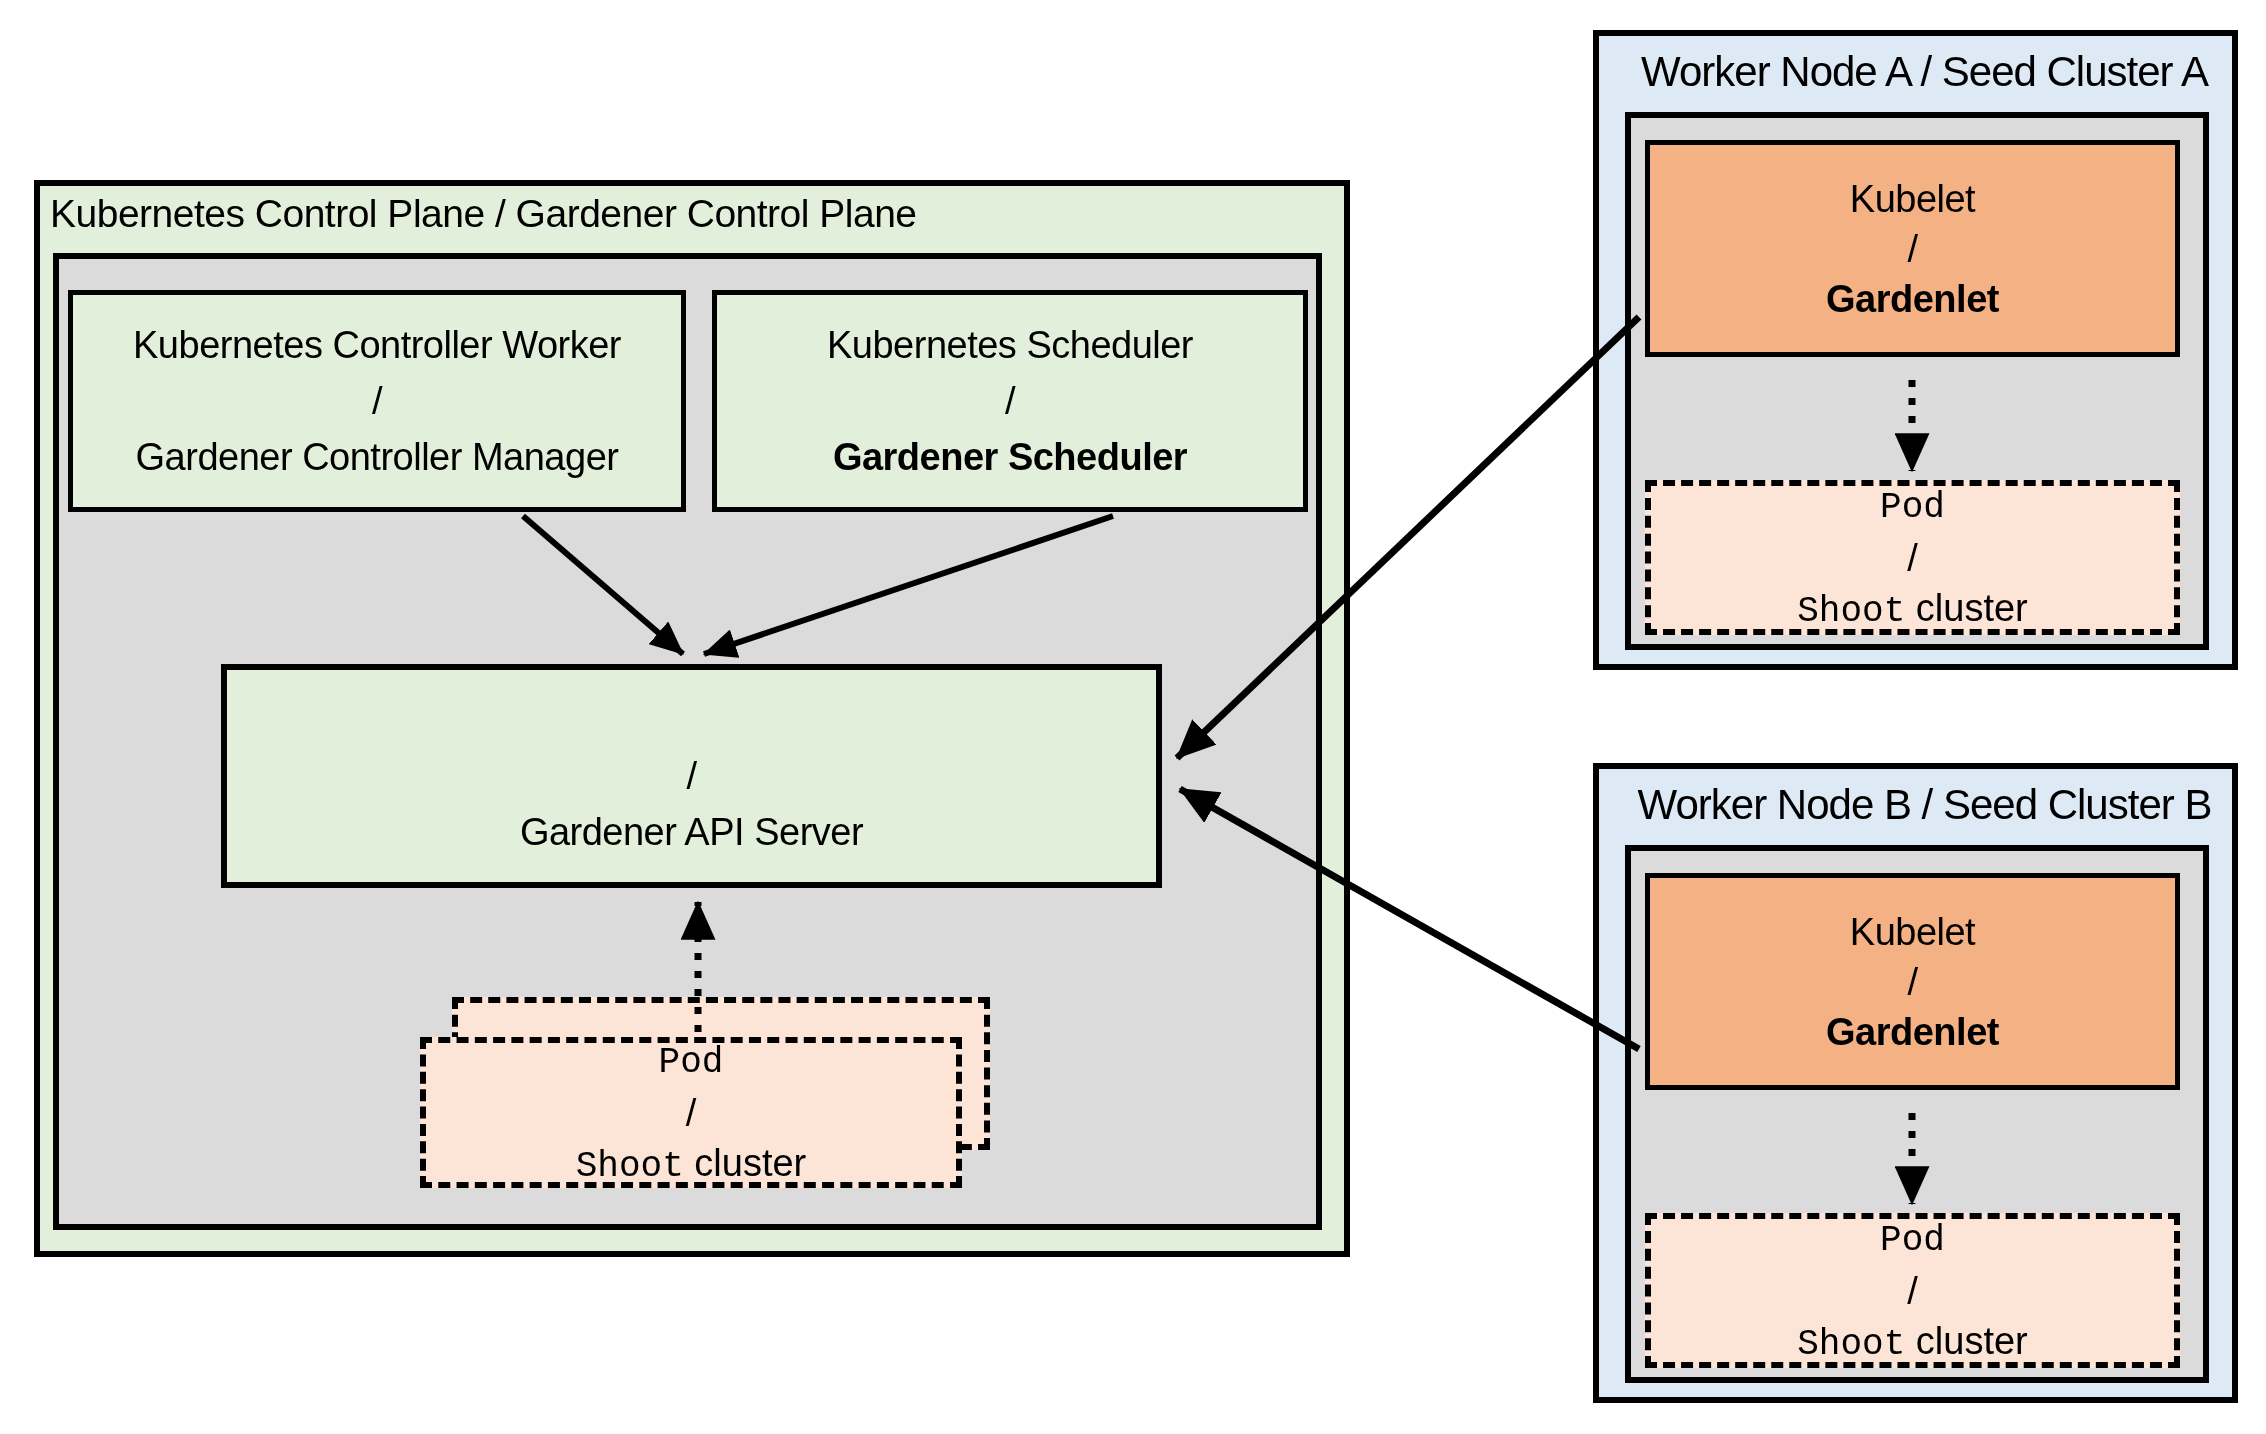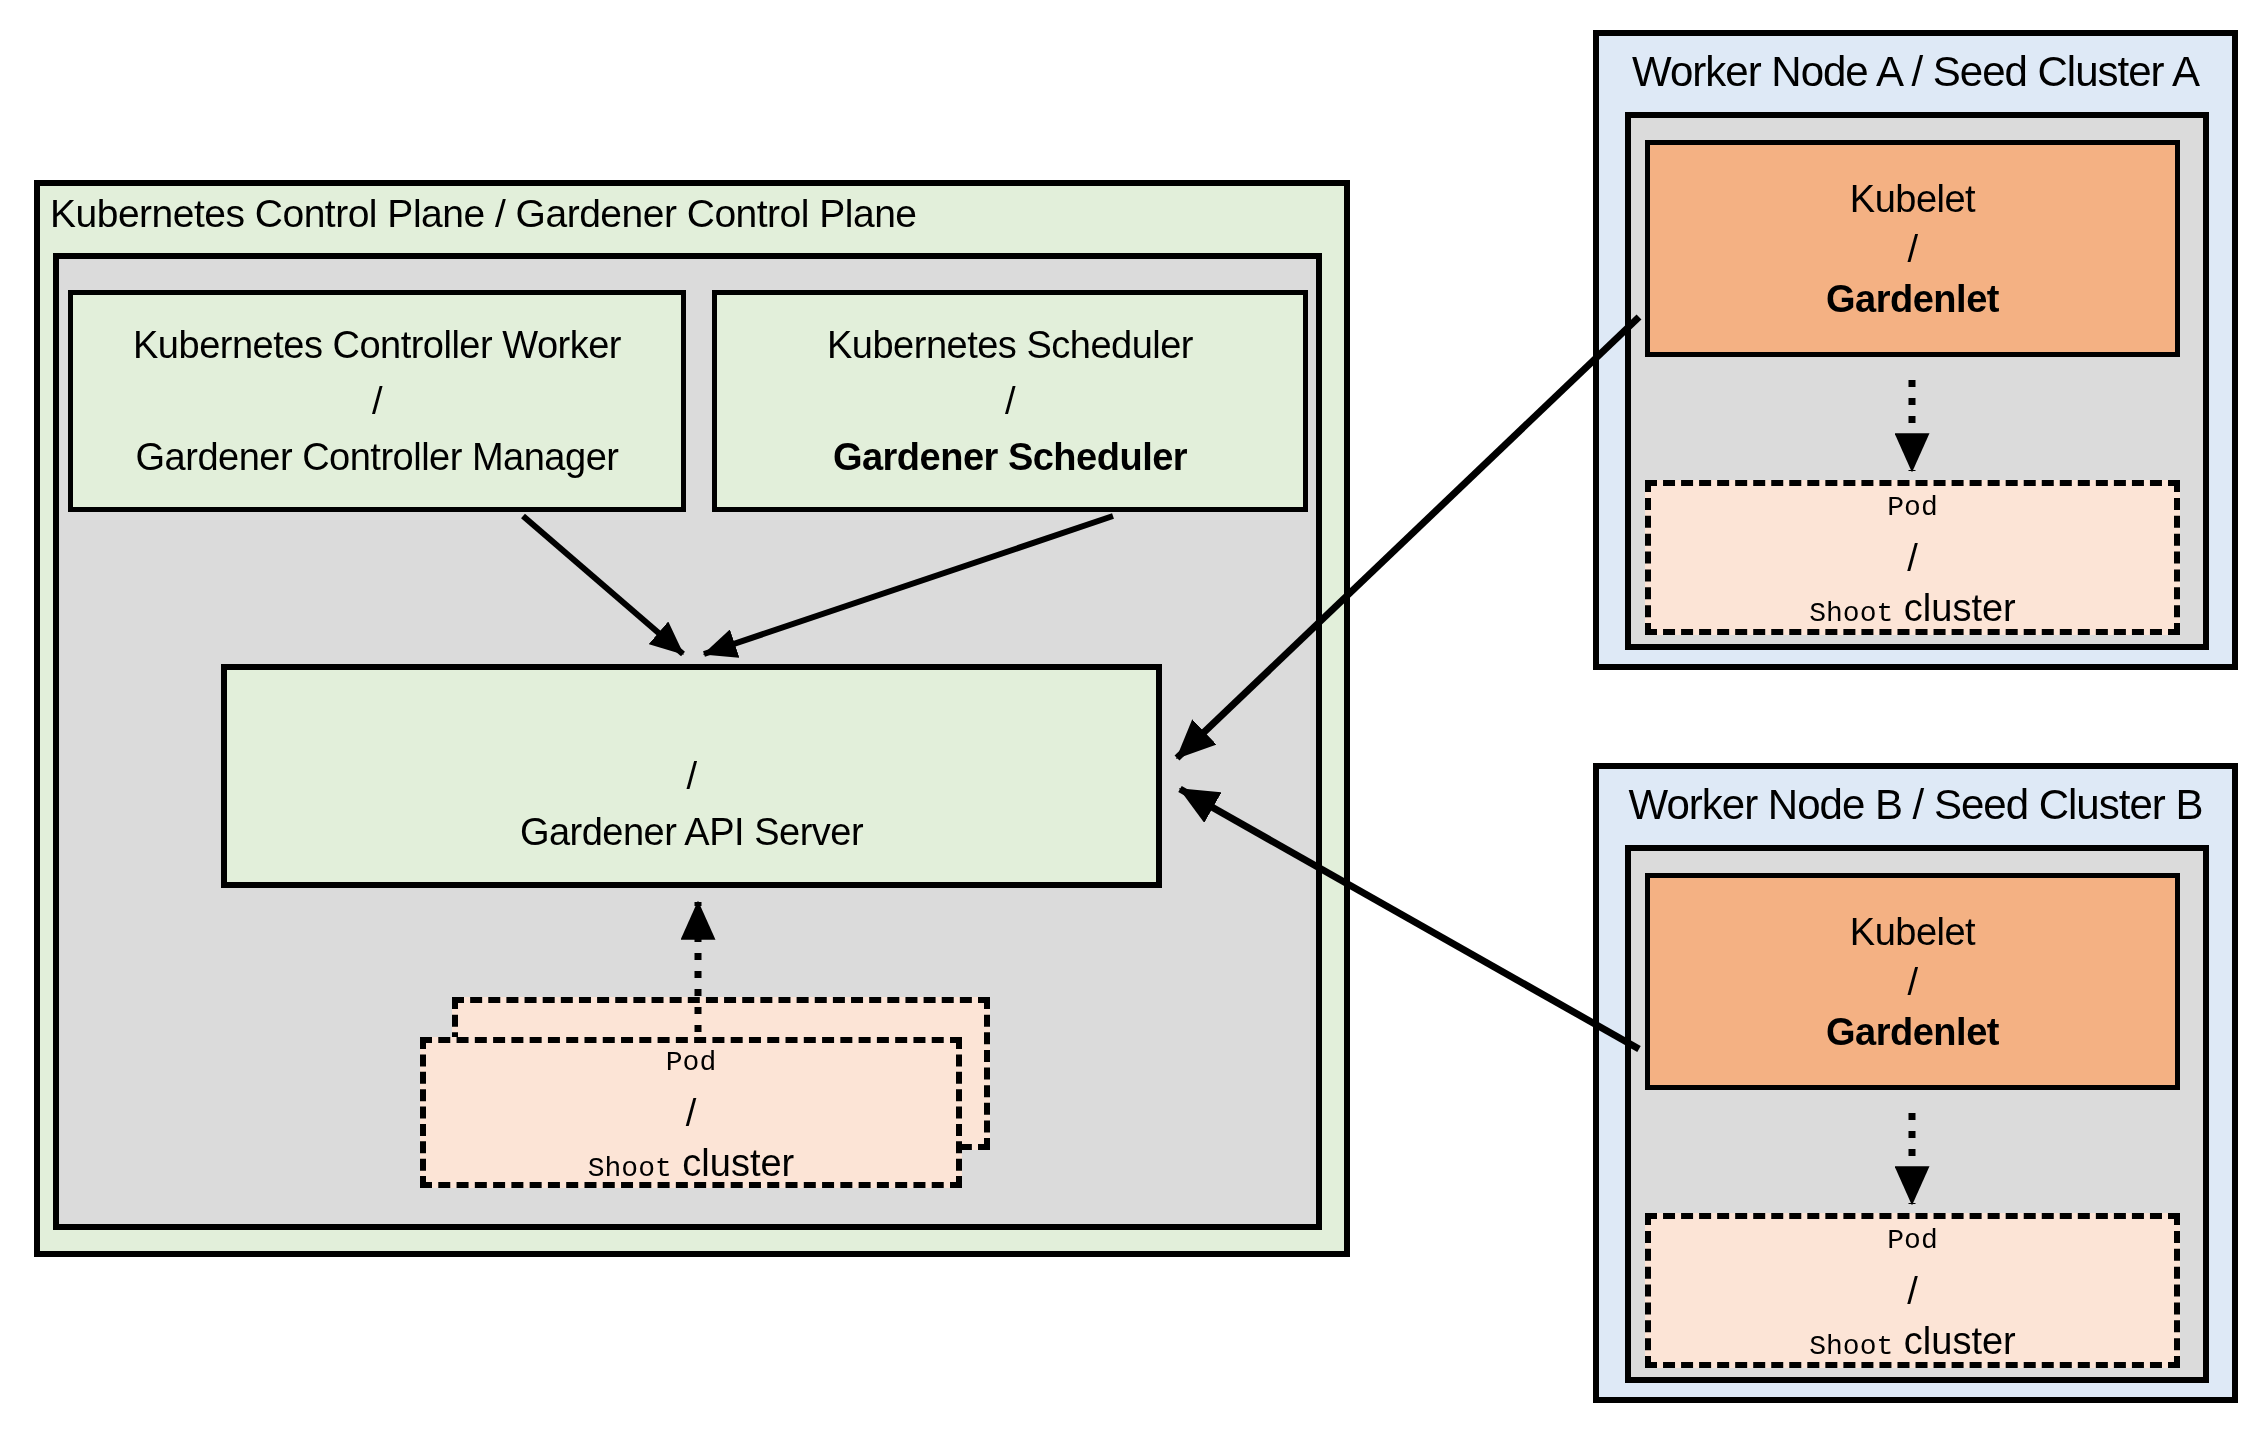--- a/index.html
+++ b/index.html
@@ -18,29 +18,29 @@
   .node-green{background:var(--c-green);border:5px solid var(--c-line);}
   .node-orange{background:var(--c-orange);border:5px solid var(--c-line);padding-left:17px;}
   .node-api{background:var(--c-green);border:6px solid var(--c-line);}
   .node-pod{background:var(--c-peach);border:6px dashed var(--c-line);}
   .cp-title{
     position:absolute;left:50px;top:192px;font-size:39px;font-weight:400;
     letter-spacing:-0.5px;white-space:nowrap;
   }
   .wn-title{
     position:absolute;width:100%;text-align:center;top:12px;font-size:42px;
-    letter-spacing:-1px;white-space:nowrap;
+    letter-spacing:-1px;white-space:nowrap;margin-left:9px;
   }
   .label{
     position:absolute;left:0;right:0;top:50%;transform:translateY(-50%);
     text-align:center;font-size:38px;line-height:56px;letter-spacing:-0.5px;
   }
   .label .bold{font-weight:700;}
   .label-tight{line-height:50px;}
-  .mono{font-family:"Liberation Mono",monospace;font-size:28px;}
+  .mono{font-family:"Liberation Mono",monospace;font-size:36px;}
   .pod-label{
     position:absolute;left:0;right:0;top:50%;transform:translateY(-50%);
     text-align:center;font-size:38px;line-height:50px;
   }
   svg.overlay{position:absolute;left:0;top:0;pointer-events:none;}
 </style>
 </head>
 <body>
 
 <div id="canvas">

